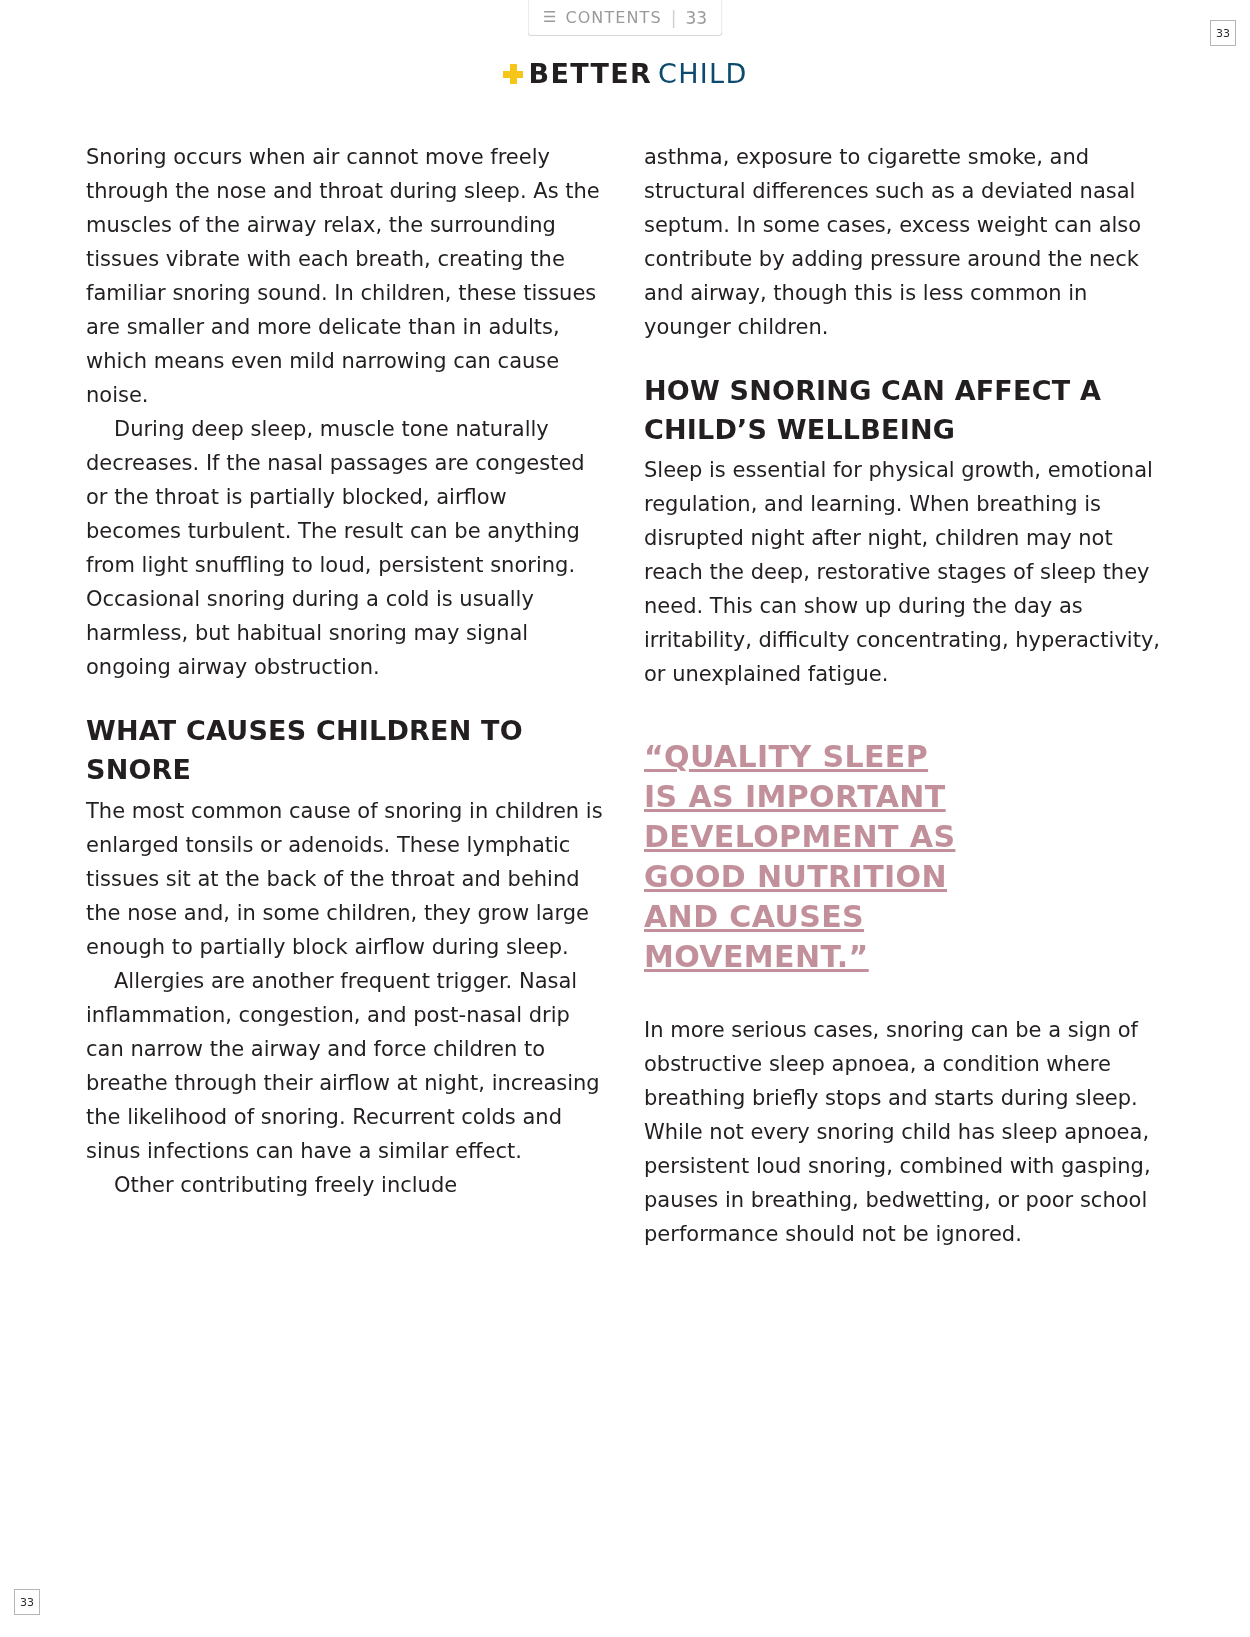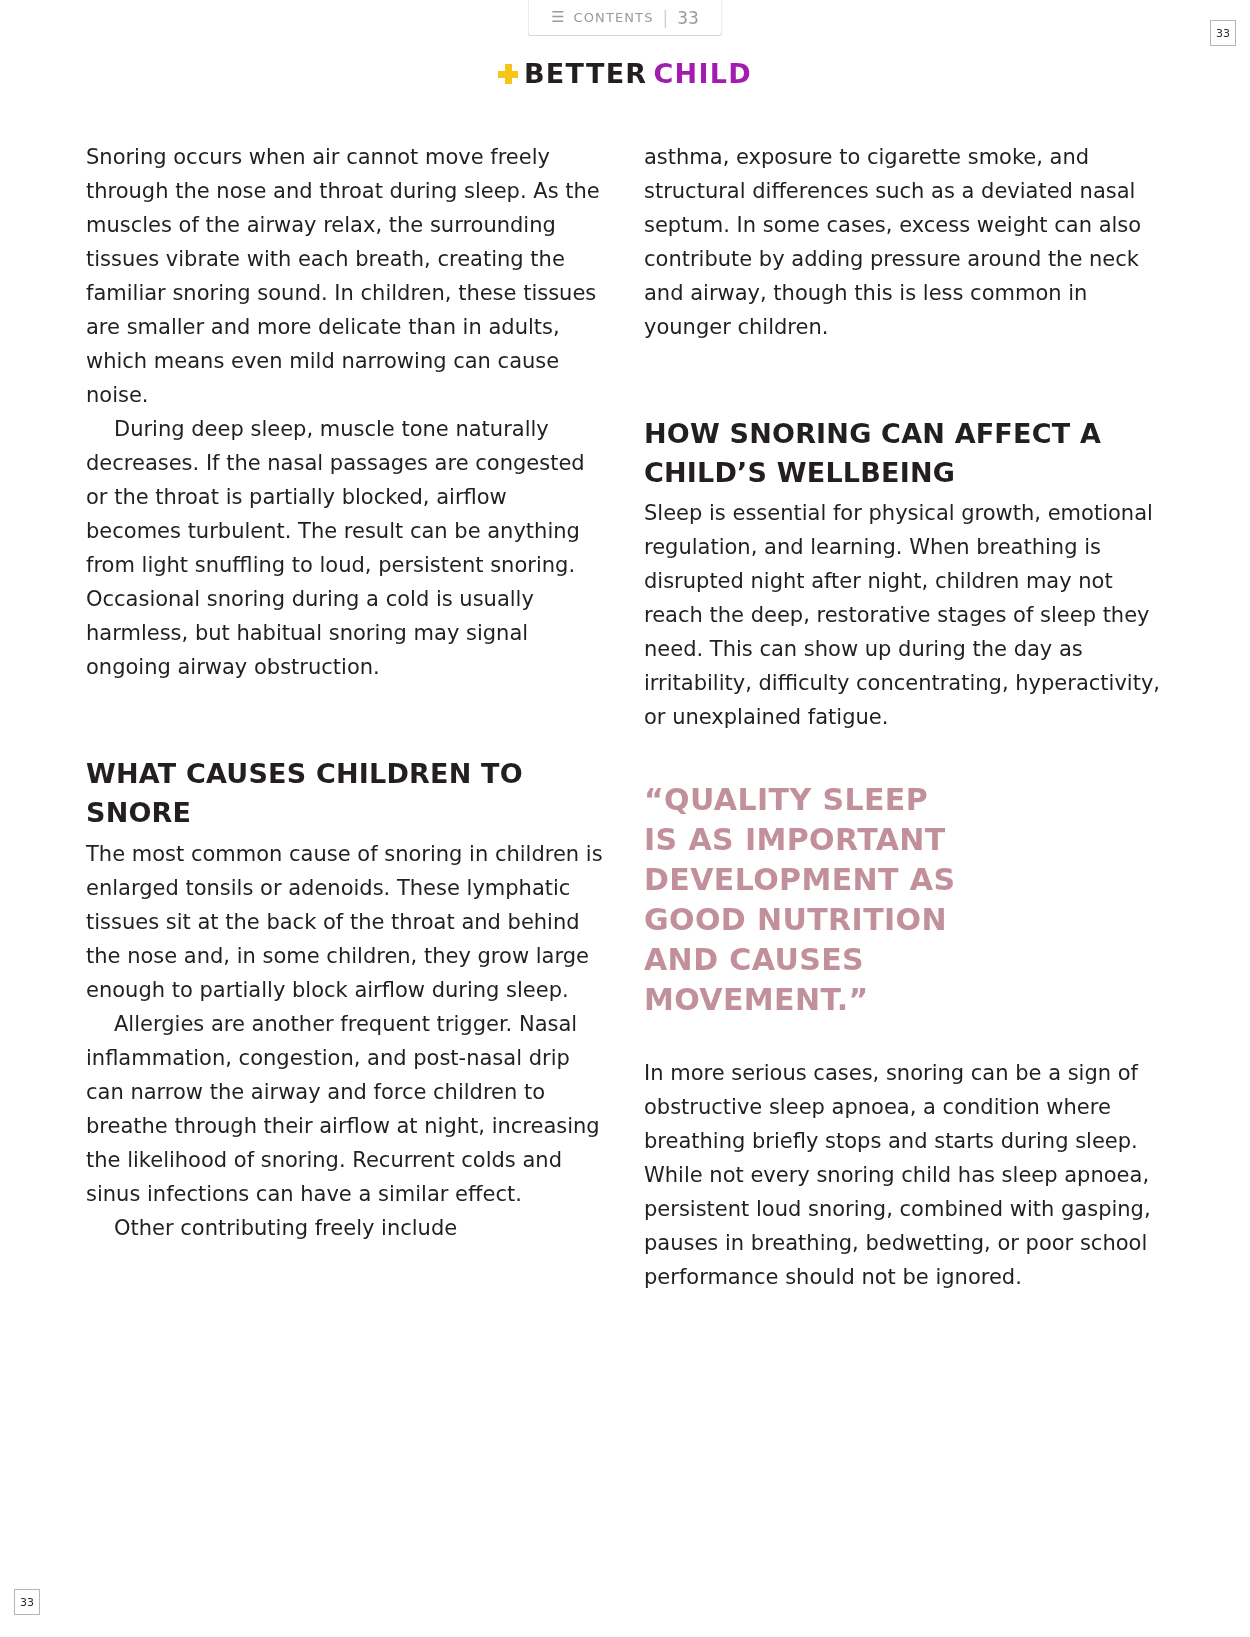--- a/index.html
+++ b/index.html
@@ -33,21 +33,21 @@
     justify-content: center;
     gap: 9px;
     box-sizing: border-box;
   }
   .contents-pill .hamburger {
     font-size: 15px;
     color: #9a9a9a;
     line-height: 1;
   }
   .contents-pill .contents-label {
-    font-size: 13px;
+    font-size: 16px;
     letter-spacing: 1.1px;
     color: #9a9a9a;
   }
   .contents-pill .divider {
     color: #cfcfcf;
     font-size: 17px;
   }
   .contents-pill .pagenum {
     font-size: 17px;
     color: #9a9a9a;
@@ -100,23 +100,23 @@
     left: 0; top: 7px; width: 20px; height: 7px;
   }
   .masthead .brand-bold {
     font-size: 27px;
     font-weight: bold;
     letter-spacing: 1.3px;
     color: #231f20;
   }
   .masthead .brand-light {
     font-size: 27px;
-    font-weight: 700;
+    font-weight: 400;
     letter-spacing: 1.3px;
-    color: #a21caf;
+    color: #0c4a6e;
   }
 
   
   .page-body {
     position: absolute;
     top: 140px;
     left: 86px;
     width: 1076px;
     display: flex;
     gap: 40px;
@@ -127,40 +127,41 @@
 
   h2.sec-head {
     font-size: 27px;
     font-weight: bold;
     letter-spacing: 0.2px;
     line-height: 1.45;
     margin: 0 0 4px 0;
     color: #231f20;
   }
   .col > h2.sec-head.spaced {
-    margin-top: 70px;
+    margin-top: 27px;
   }
   p.body {
     font-size: 21px;
     line-height: 1.62;
     margin: 0;
     color: #231f20;
   }
   p.body.indent {
     text-indent: 28px;
   }
 
   
   .pullquote {
     margin: 46px 0 36px 0;
     color: #c2909a;
     font-size: 30px;
     font-weight: bold;
     line-height: 1.33;
     letter-spacing: 0.4px;
+    text-decoration: underline;
   }
   .pullquote .line { display: block; }
 </style>
 </head>
 <body>
 
 <div class="contents-pill">
   <span class="hamburger">☰</span>
   <span class="contents-label">CONTENTS</span>
   <span class="divider">|</span>

